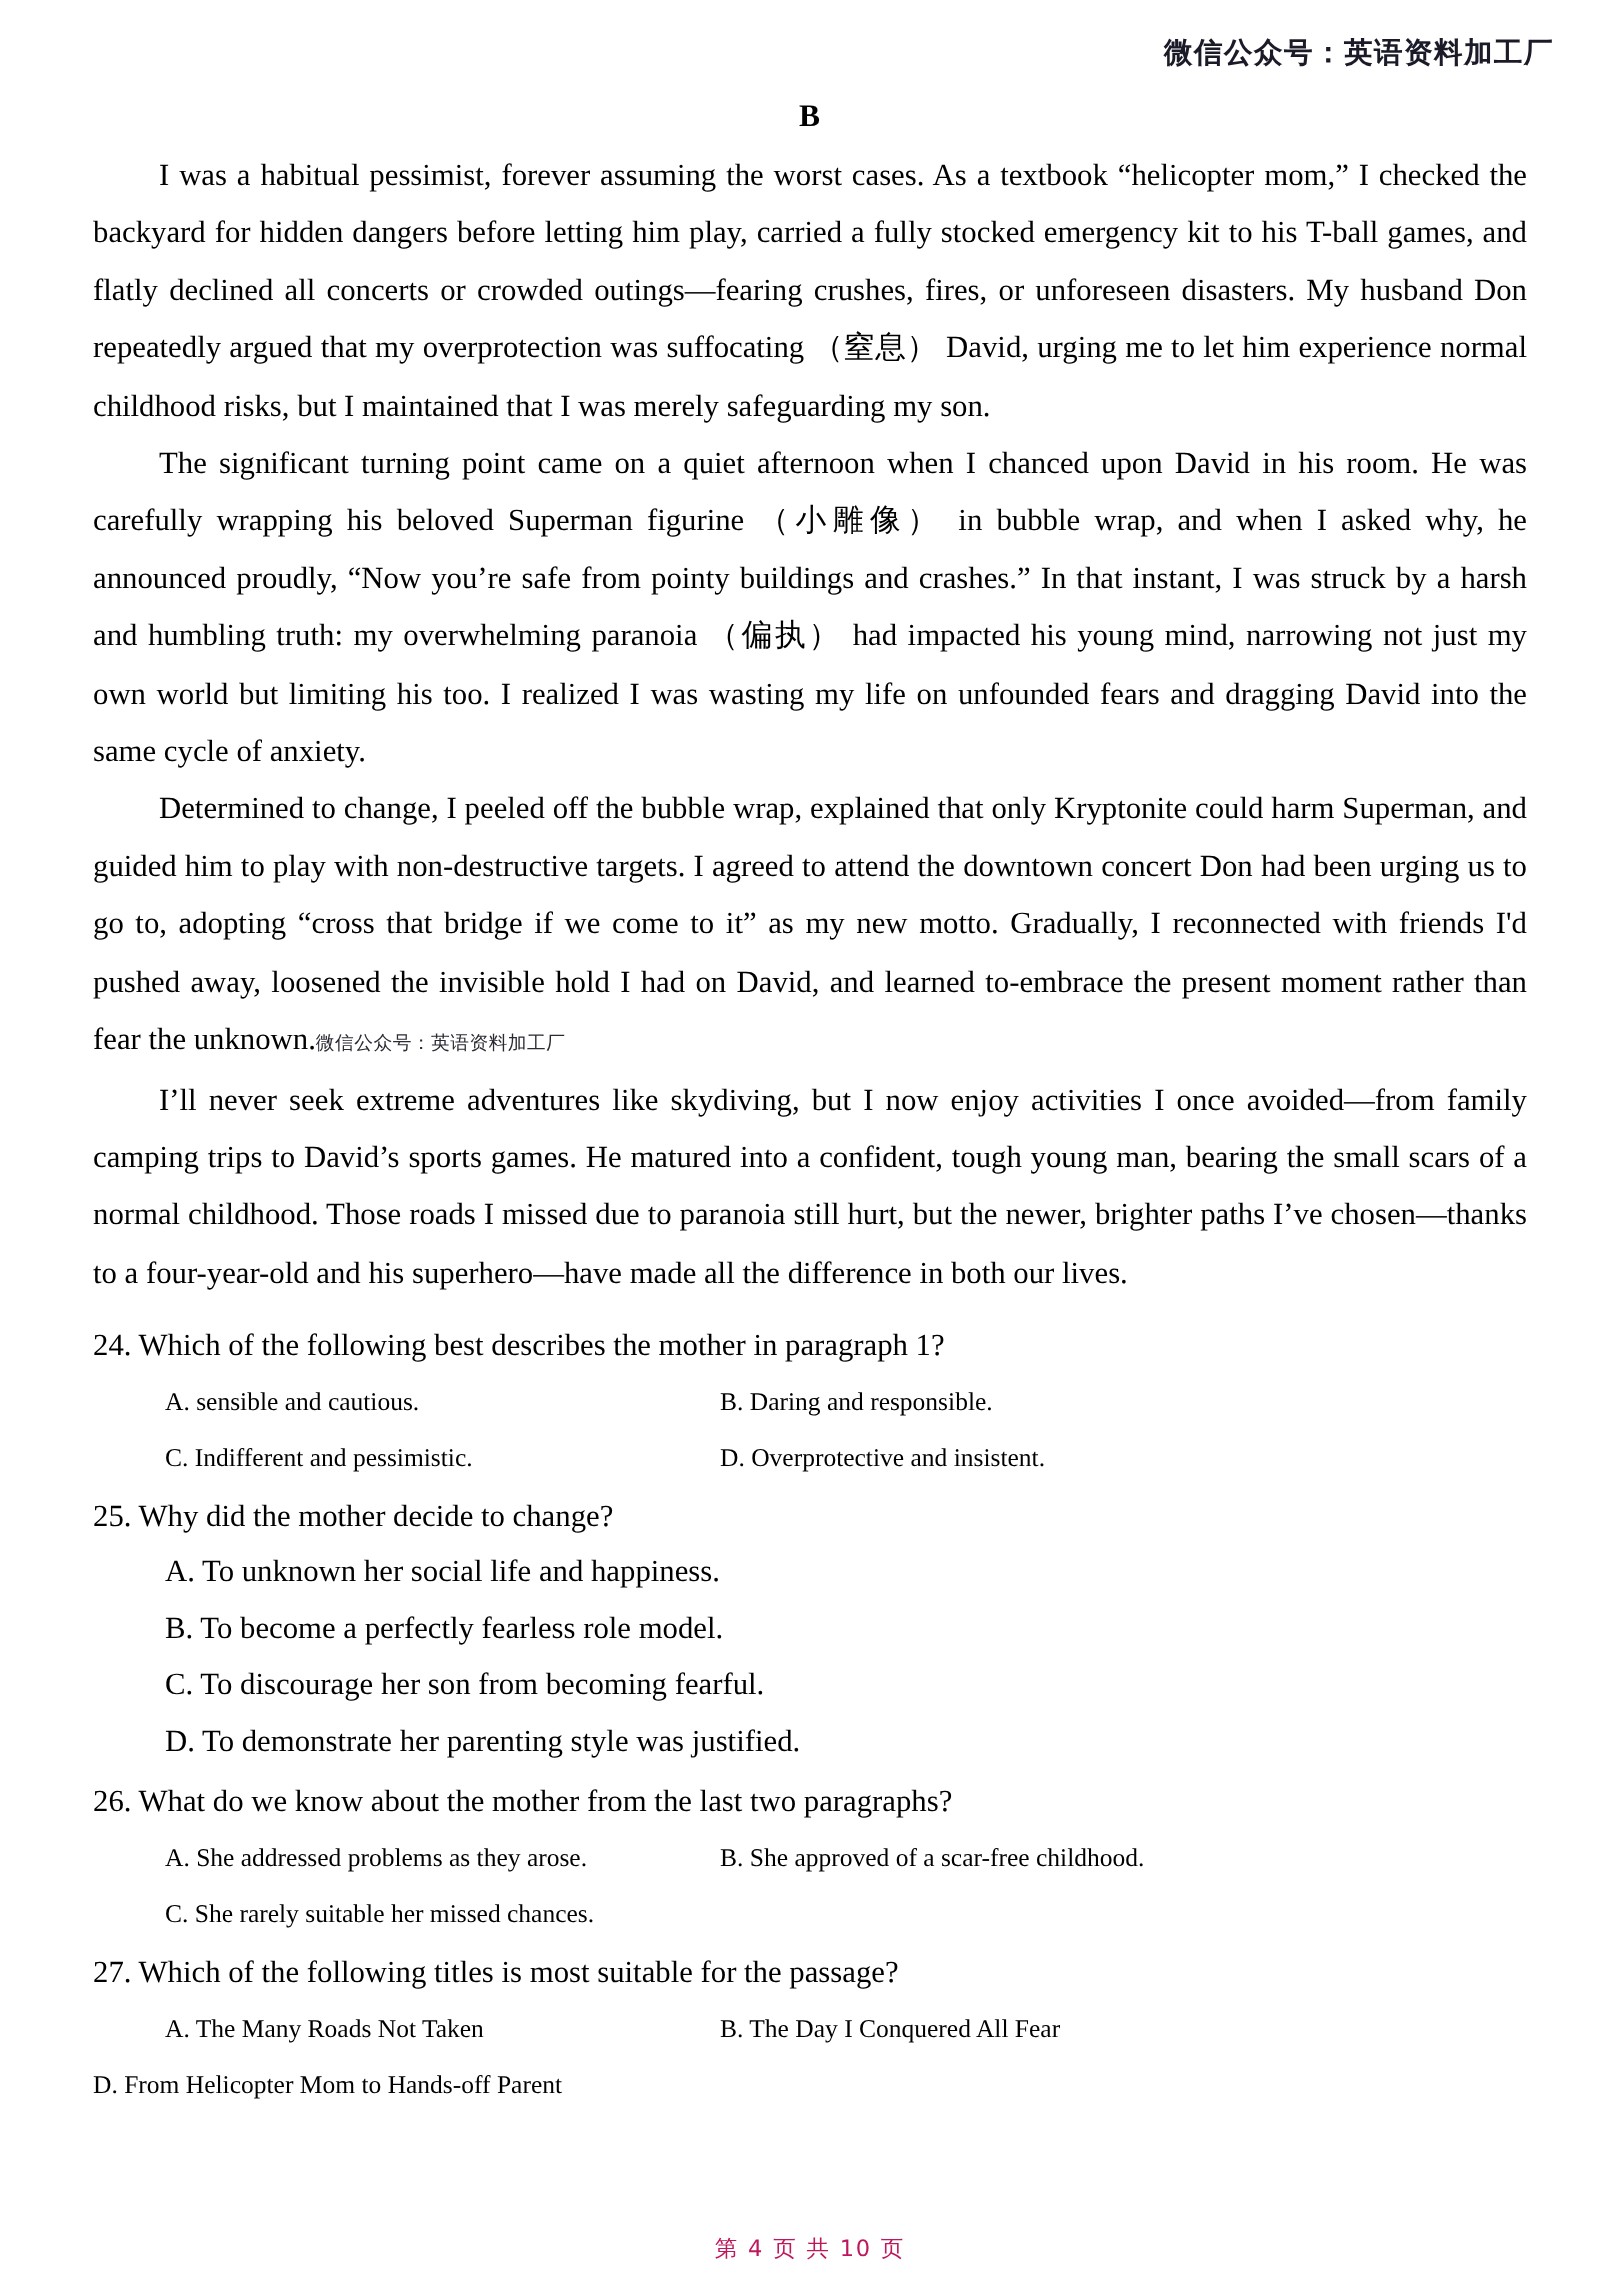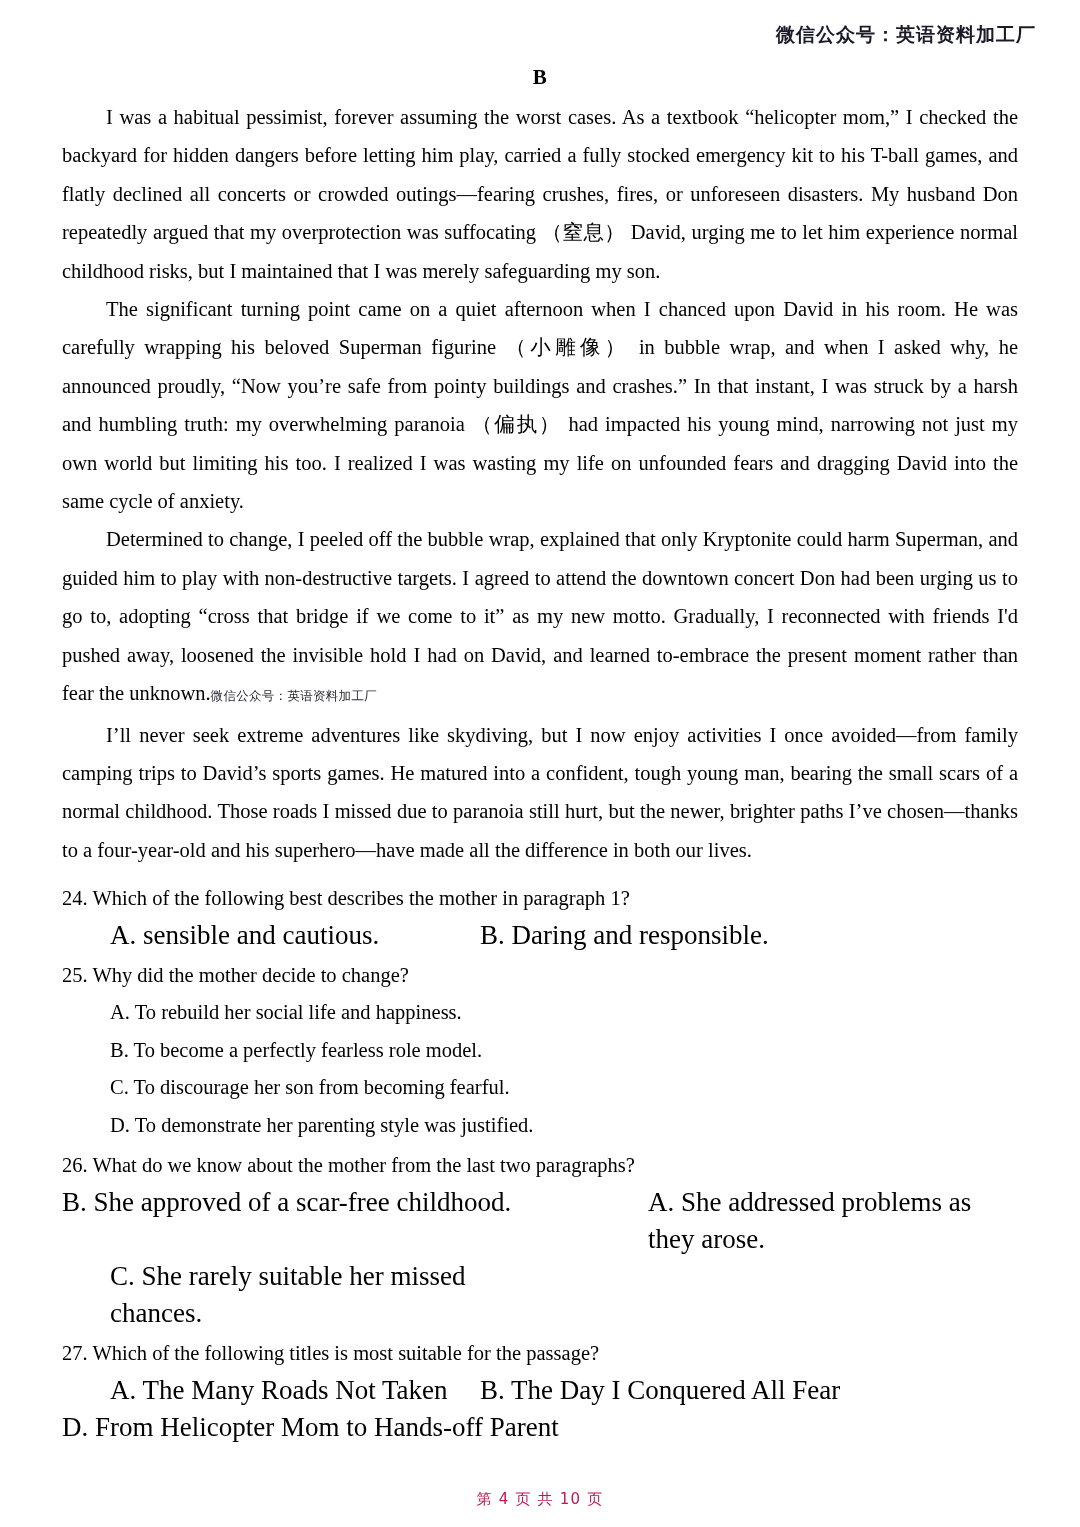--- a/index.html
+++ b/index.html
@@ -89,21 +89,21 @@
   .opts-two-col {
     display: block;
     margin: 0;
     padding: 0;
   }
   .opt-row {
     display: flex;
     line-height: 37px;
   }
   .opt-row .opt {
-    font-size: 27px;
+    font-size: 17px;
   }
   .opt-row .opt.col-a { width: 418px; padding-left: 48px; box-sizing: border-box; }
   .opt-row .opt.col-b { flex: 1; }
 
   .opts-one-col .opt {
     font-size: 20.5px;
     line-height: 37.5px;
     padding-left: 48px;
   }
 
@@ -149,39 +149,43 @@
 
     <div class="questions">
 
       <div class="question-block">
         <p class="q-stem">24. Which of the following best describes the mother in paragraph 1?</p>
         <div class="opts-two-col">
           <div class="opt-row">
             <div class="opt col-a">A. sensible and cautious.</div>
             <div class="opt col-b">B. Daring and responsible.</div>
           </div>
+          <div class="opt-row">
+            <div class="opt col-a">C. Indifferent and pessimistic.</div>
+            <div class="opt col-b">D. Overprotective and insistent.</div>
+          </div>
         </div>
       </div>
 
       <div class="question-block">
         <p class="q-stem">25. Why did the mother decide to change?</p>
         <div class="opts-one-col">
-          <div class="opt">A. To rebuild her social life and happiness.</div>
+          <div class="opt">A. To unknown her social life and happiness.</div>
           <div class="opt">B. To become a perfectly fearless role model.</div>
           <div class="opt">C. To discourage her son from becoming fearful.</div>
           <div class="opt">D. To demonstrate her parenting style was justified.</div>
         </div>
       </div>
 
       <div class="question-block">
         <p class="q-stem">26. What do we know about the mother from the last two paragraphs?</p>
         <div class="opts-two-col">
           <div class="opt-row">
+            <div class="opt col-a">A. She addressed problems as they arose.</div>
             <div class="opt col-b">B. She approved of a scar-free childhood.</div>
-            <div class="opt col-a">A. She addressed problems as they arose.</div>
           </div>
           <div class="opt-row">
             <div class="opt col-a">C. She rarely suitable her missed chances.</div>
           </div>
         </div>
       </div>
 
       <div class="question-block">
         <p class="q-stem">27. Which of the following titles is most suitable for the passage?</p>
         <div class="opts-two-col">

